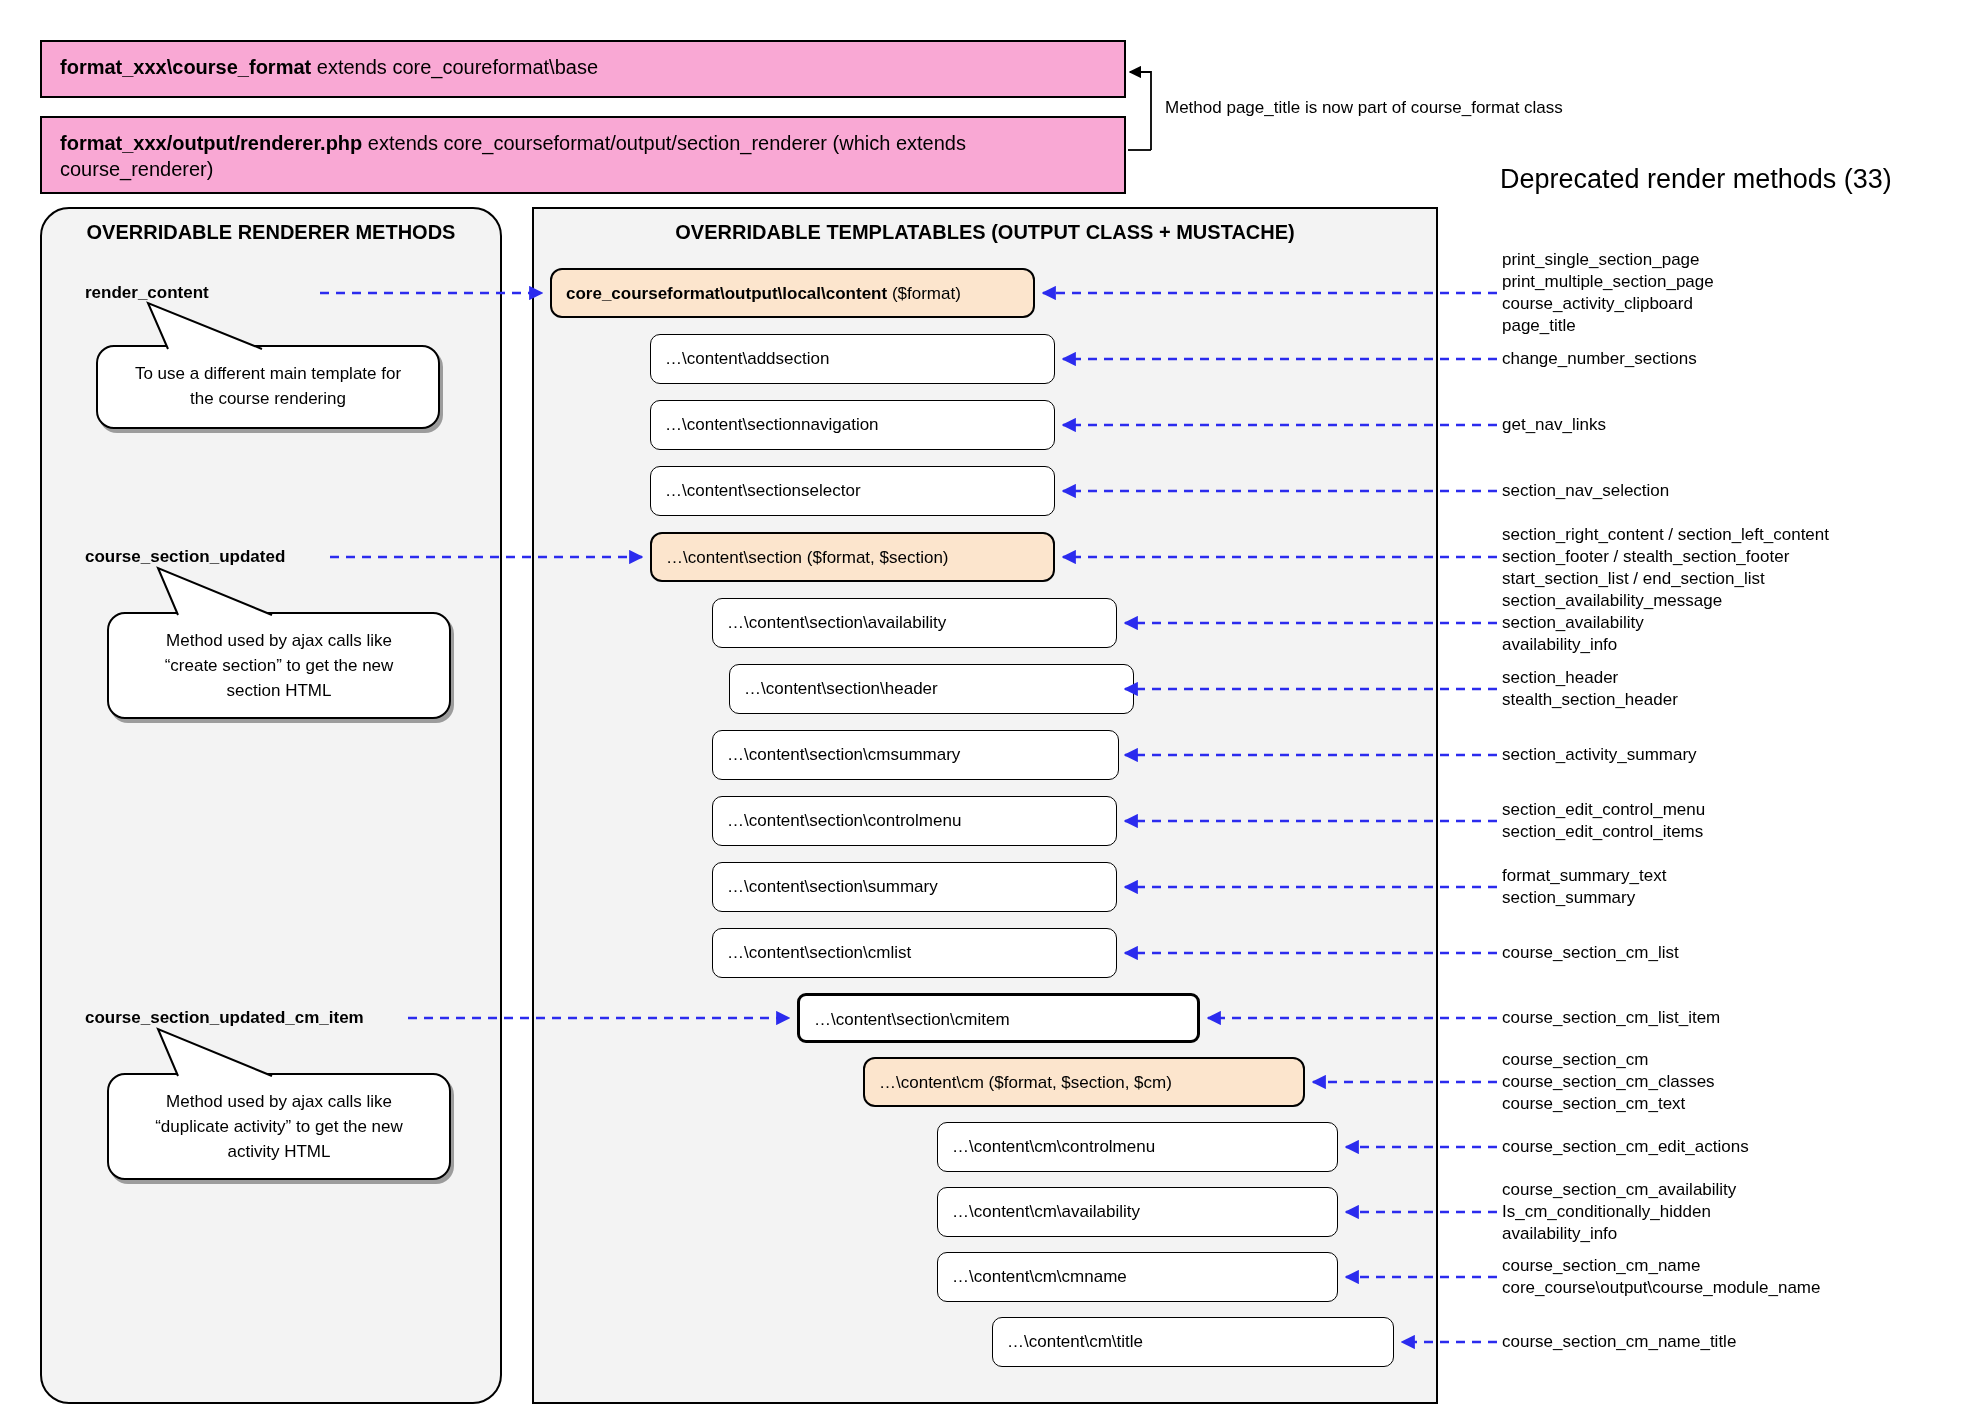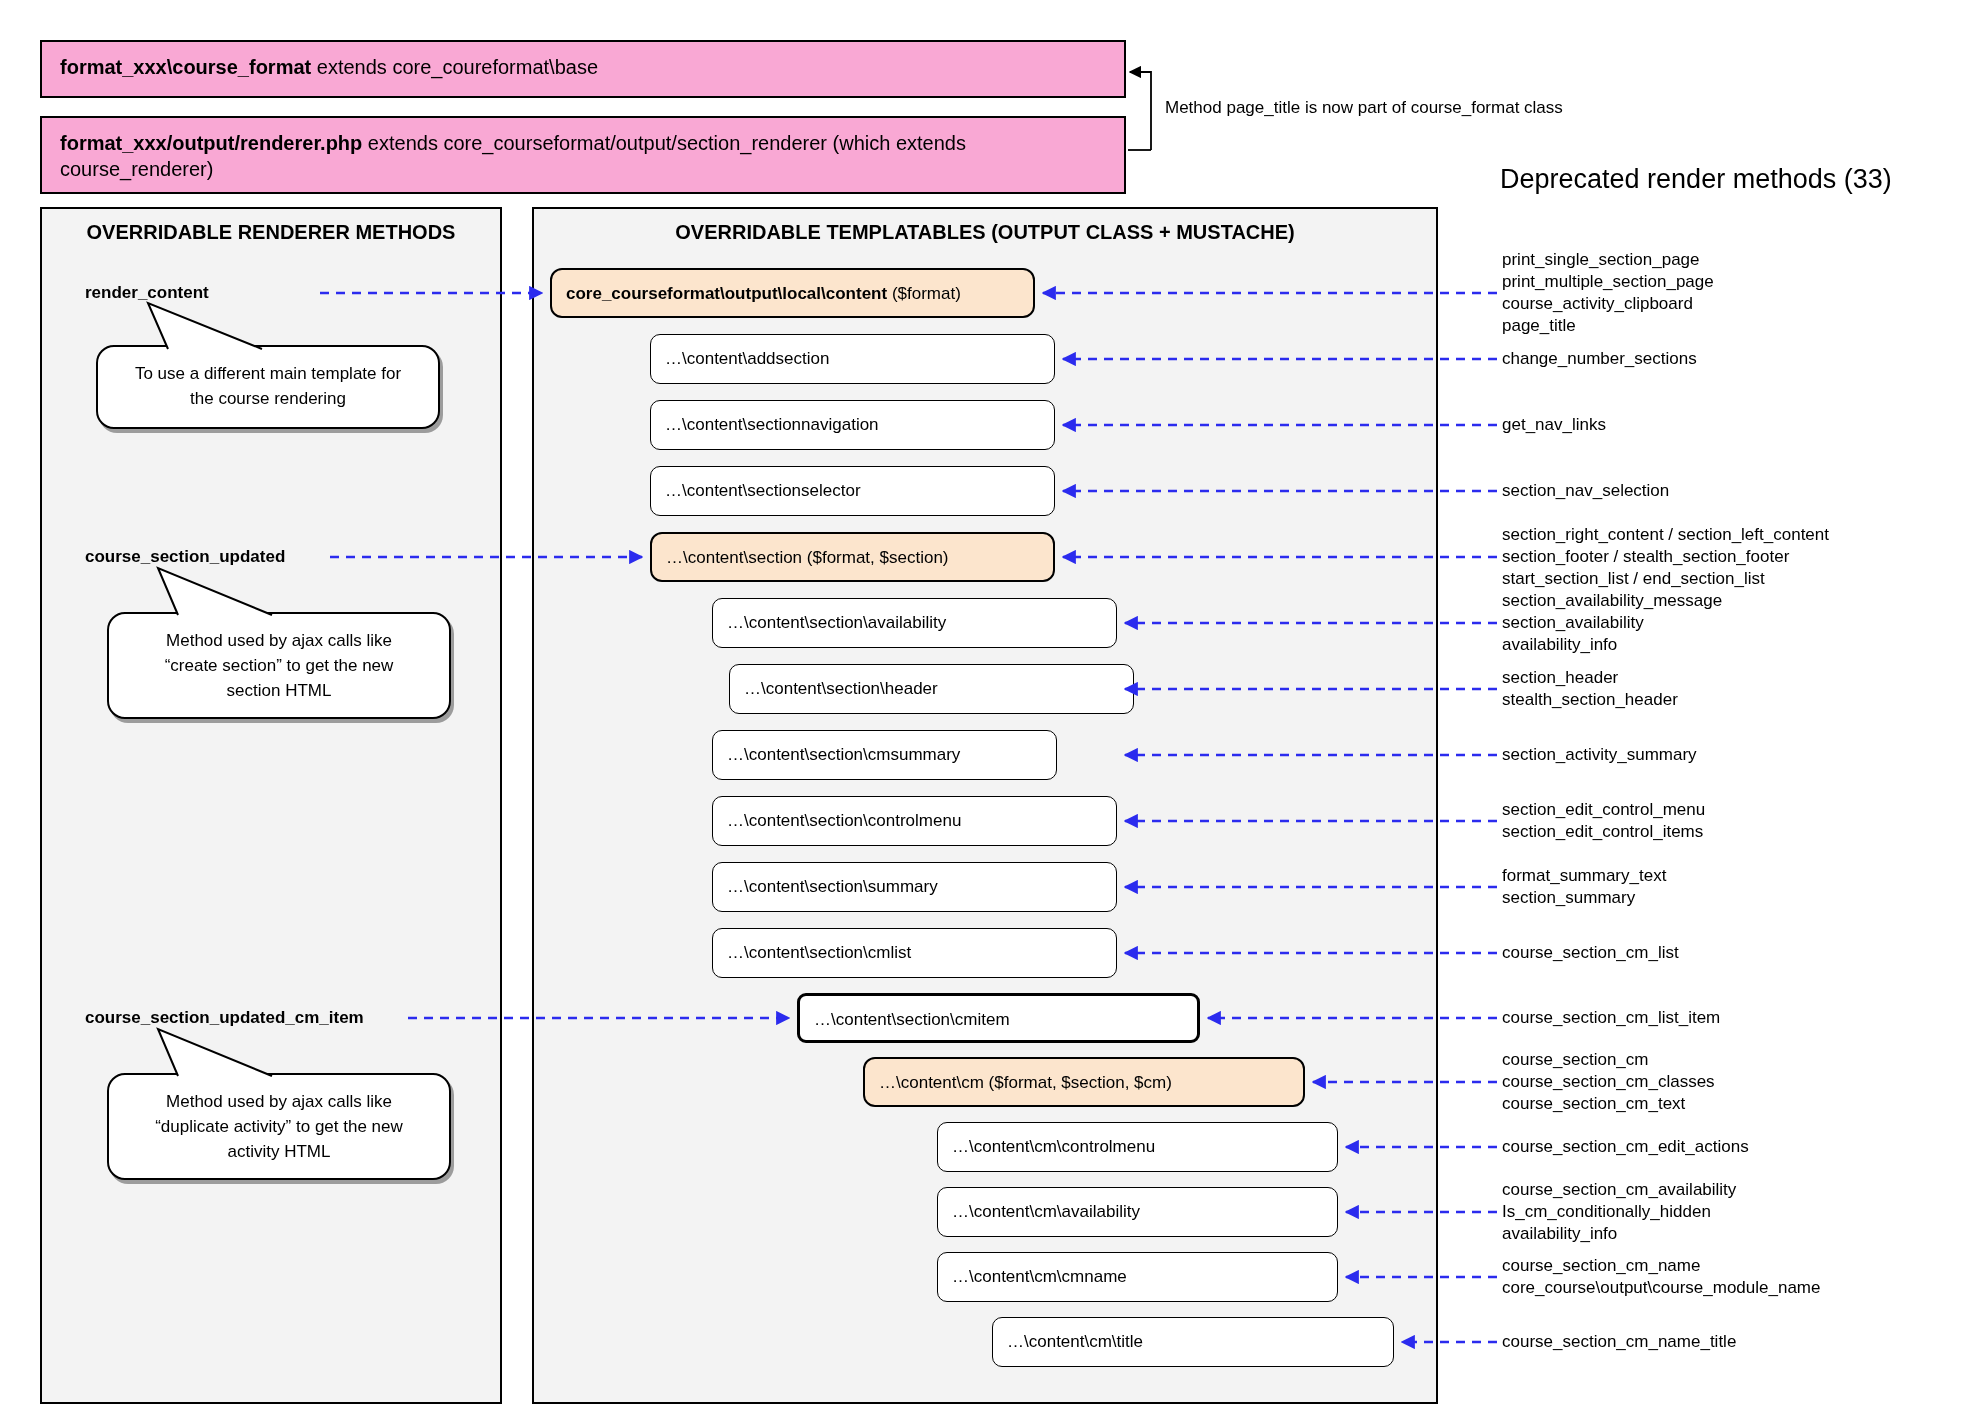--- a/index.html
+++ b/index.html
@@ -5,21 +5,21 @@
   html,body{margin:0;padding:0;background:#ffffff;font-family:"Liberation Sans",sans-serif;color:#000;}
   #canvas{position:relative;width:1964px;height:1427px;background:#fff;overflow:hidden;}
 
   .topbox{position:absolute;left:40px;width:1086px;background:#f9a8d4;border:2px solid #000;
           box-sizing:border-box;font-size:20px;line-height:26px;padding:12px 40px 10px 18px;}
   .topbox b{font-weight:bold;}
   .top-note{position:absolute;left:1165px;top:98px;font-size:17px;}
   .deprecated-heading{position:absolute;left:1500px;top:164px;font-size:27px;}
 
   .panel{position:absolute;top:207px;height:1197px;background:#f3f3f3;border:2px solid #000;box-sizing:border-box;}
-  #left-panel{left:40px;width:462px;}
+  #left-panel{left:40px;width:462px;border-radius:29px;}
   #middle-panel{left:532px;width:906px;}
   .panel-title{position:absolute;top:12px;left:0;right:0;text-align:center;font-weight:bold;font-size:20px;}
 
   .row-box{position:absolute;height:50px;box-sizing:border-box;background:#fff;border:1.5px solid #000;
            border-radius:10px;font-size:17px;line-height:47px;padding-left:14px;white-space:nowrap;overflow:hidden;}
   .row-box.orange{background:#fce5cd;border-width:2.5px;border-radius:12px;}
   .row-box.thick{border-width:3px;border-radius:9px;}
   .row-box b{font-weight:bold;}
 
   .left-method{position:absolute;left:85px;transform:translateY(-50%);font-weight:bold;font-size:17px;white-space:nowrap;}
@@ -136,21 +136,21 @@
     <div class="dep-group" style="top: 623px;">
       <div>section_availability_message</div>
       <div>section_availability</div>
       <div>availability_info</div>
     </div>
     <div class="row-box " style="left: 712px; top: 664px; width: 405px; margin-left: 17px;"><span>…\content\section\header</span></div>
     <div class="dep-group" style="top: 689px;">
       <div>section_header</div>
       <div>stealth_section_header</div>
     </div>
-    <div class="row-box " style="left: 712px; top: 730px; width: 345px;"><span>…\content\section\cmsummary</span></div>
+    <div class="row-box " style="left: 712px; top: 730px; width: 407px;"><span>…\content\section\cmsummary</span></div>
     <div class="dep-group" style="top: 755px;">
       <div>section_activity_summary</div>
     </div>
     <div class="row-box " style="left: 712px; top: 796px; width: 405px;"><span>…\content\section\controlmenu</span></div>
     <div class="dep-group" style="top: 821px;">
       <div>section_edit_control_menu</div>
       <div>section_edit_control_items</div>
     </div>
     <div class="row-box " style="left: 712px; top: 862px; width: 405px;"><span>…\content\section\summary</span></div>
     <div class="dep-group" style="top: 887px;">

